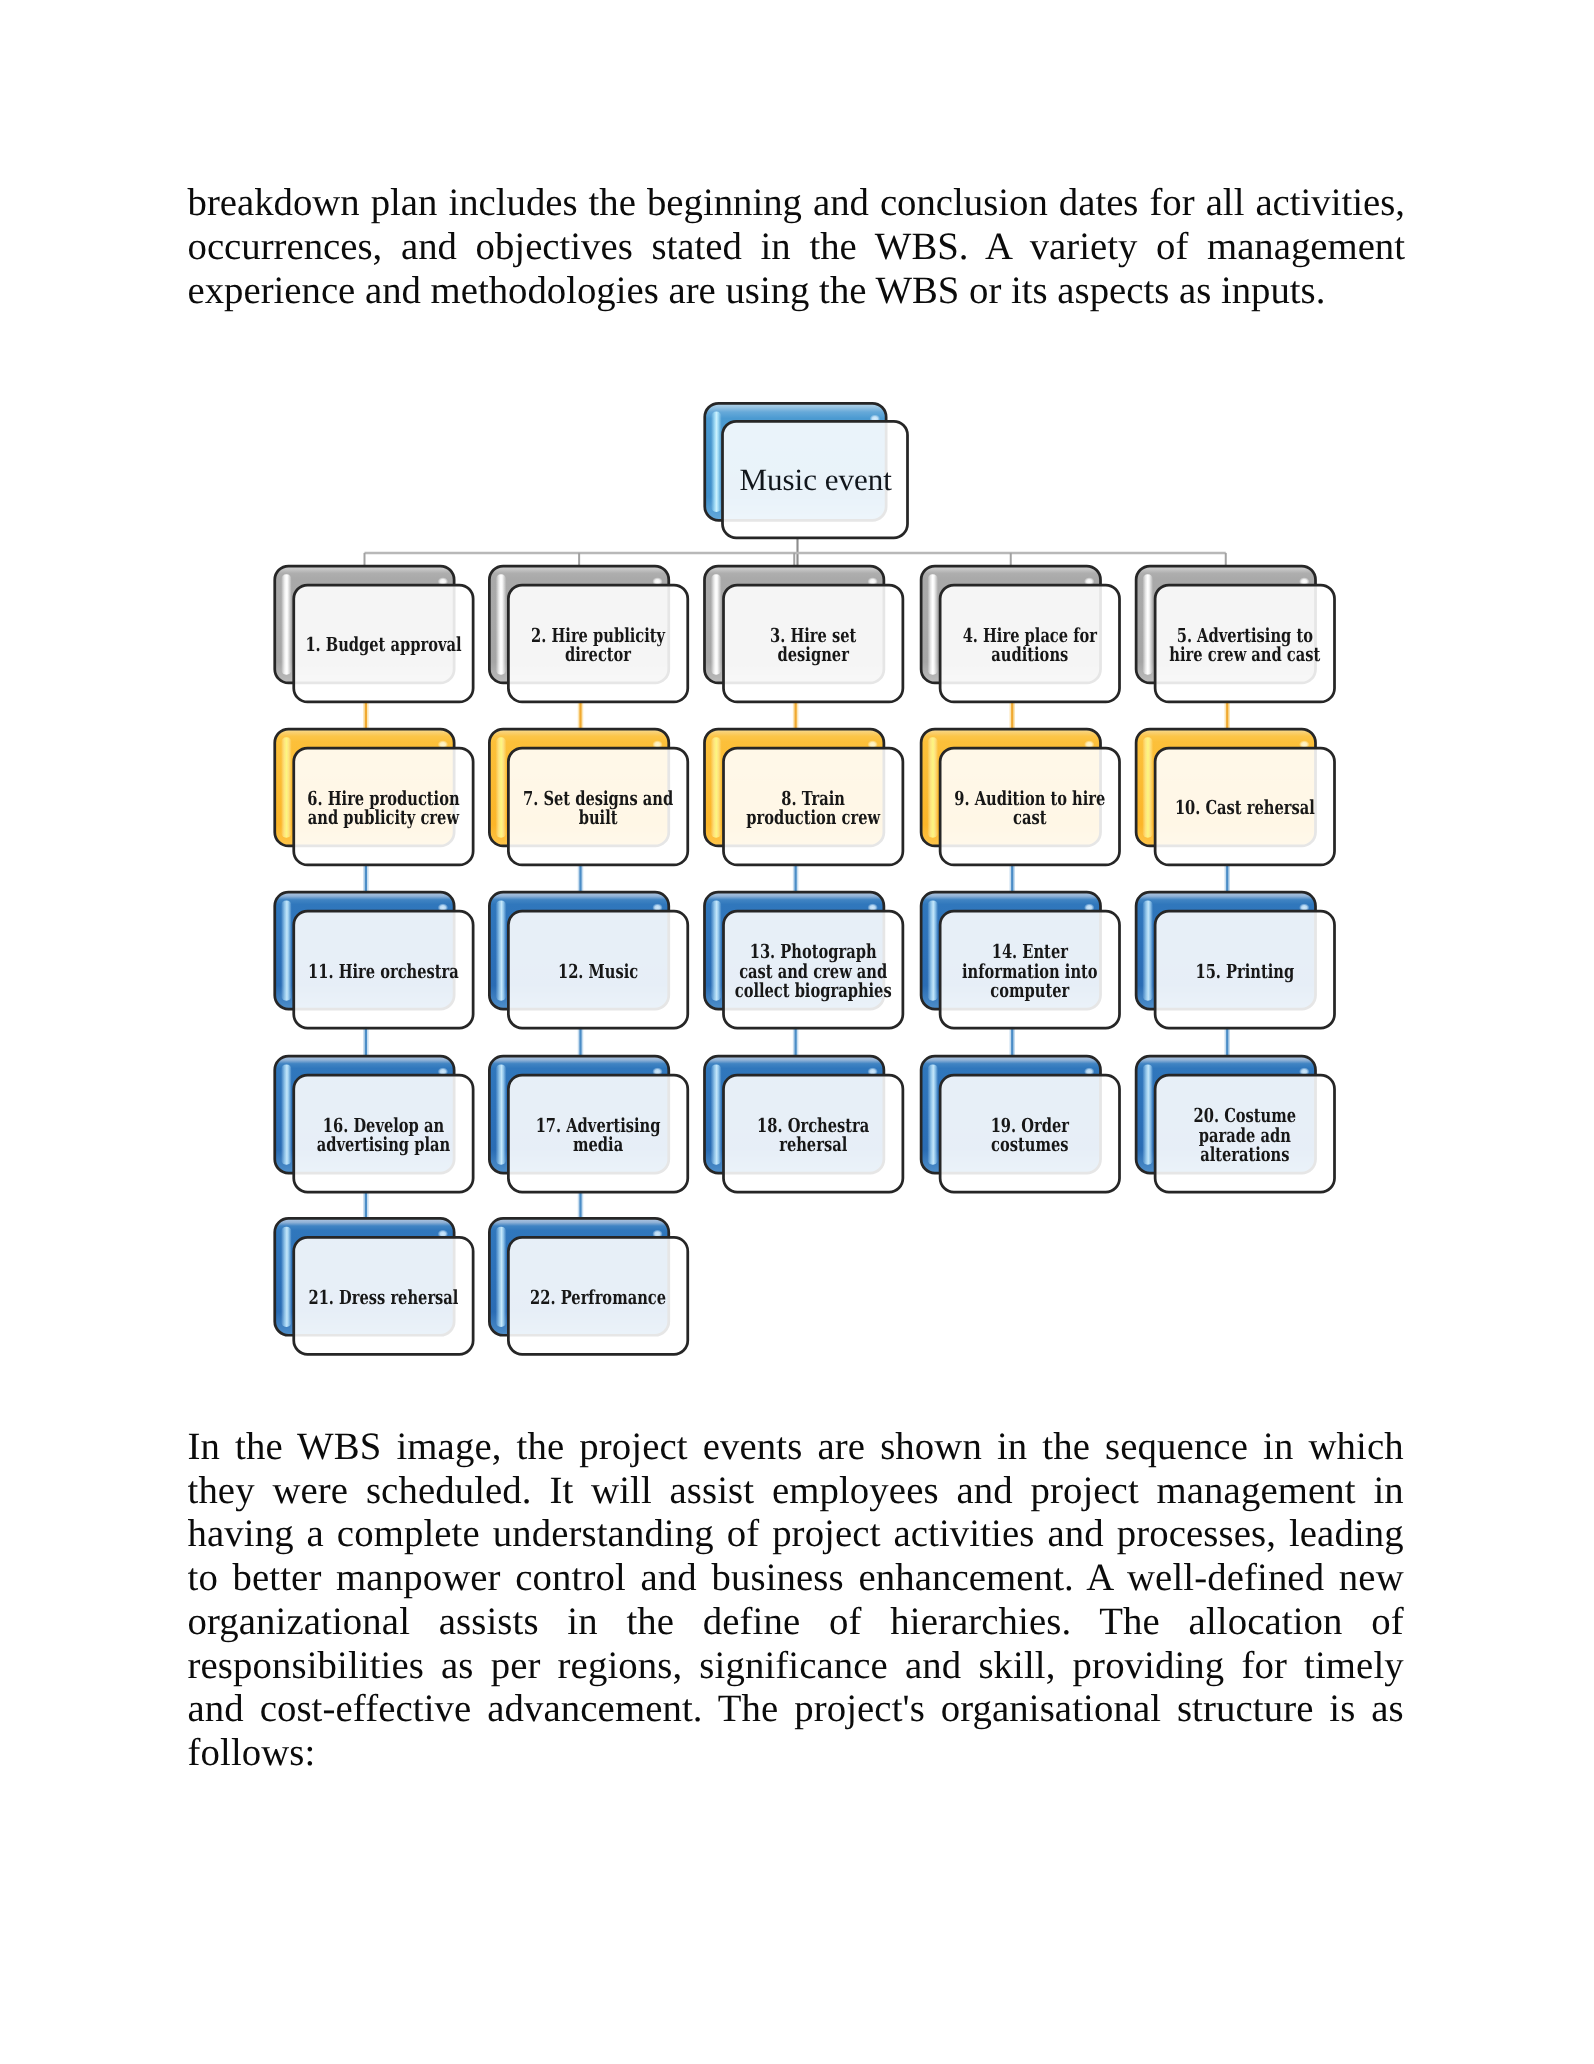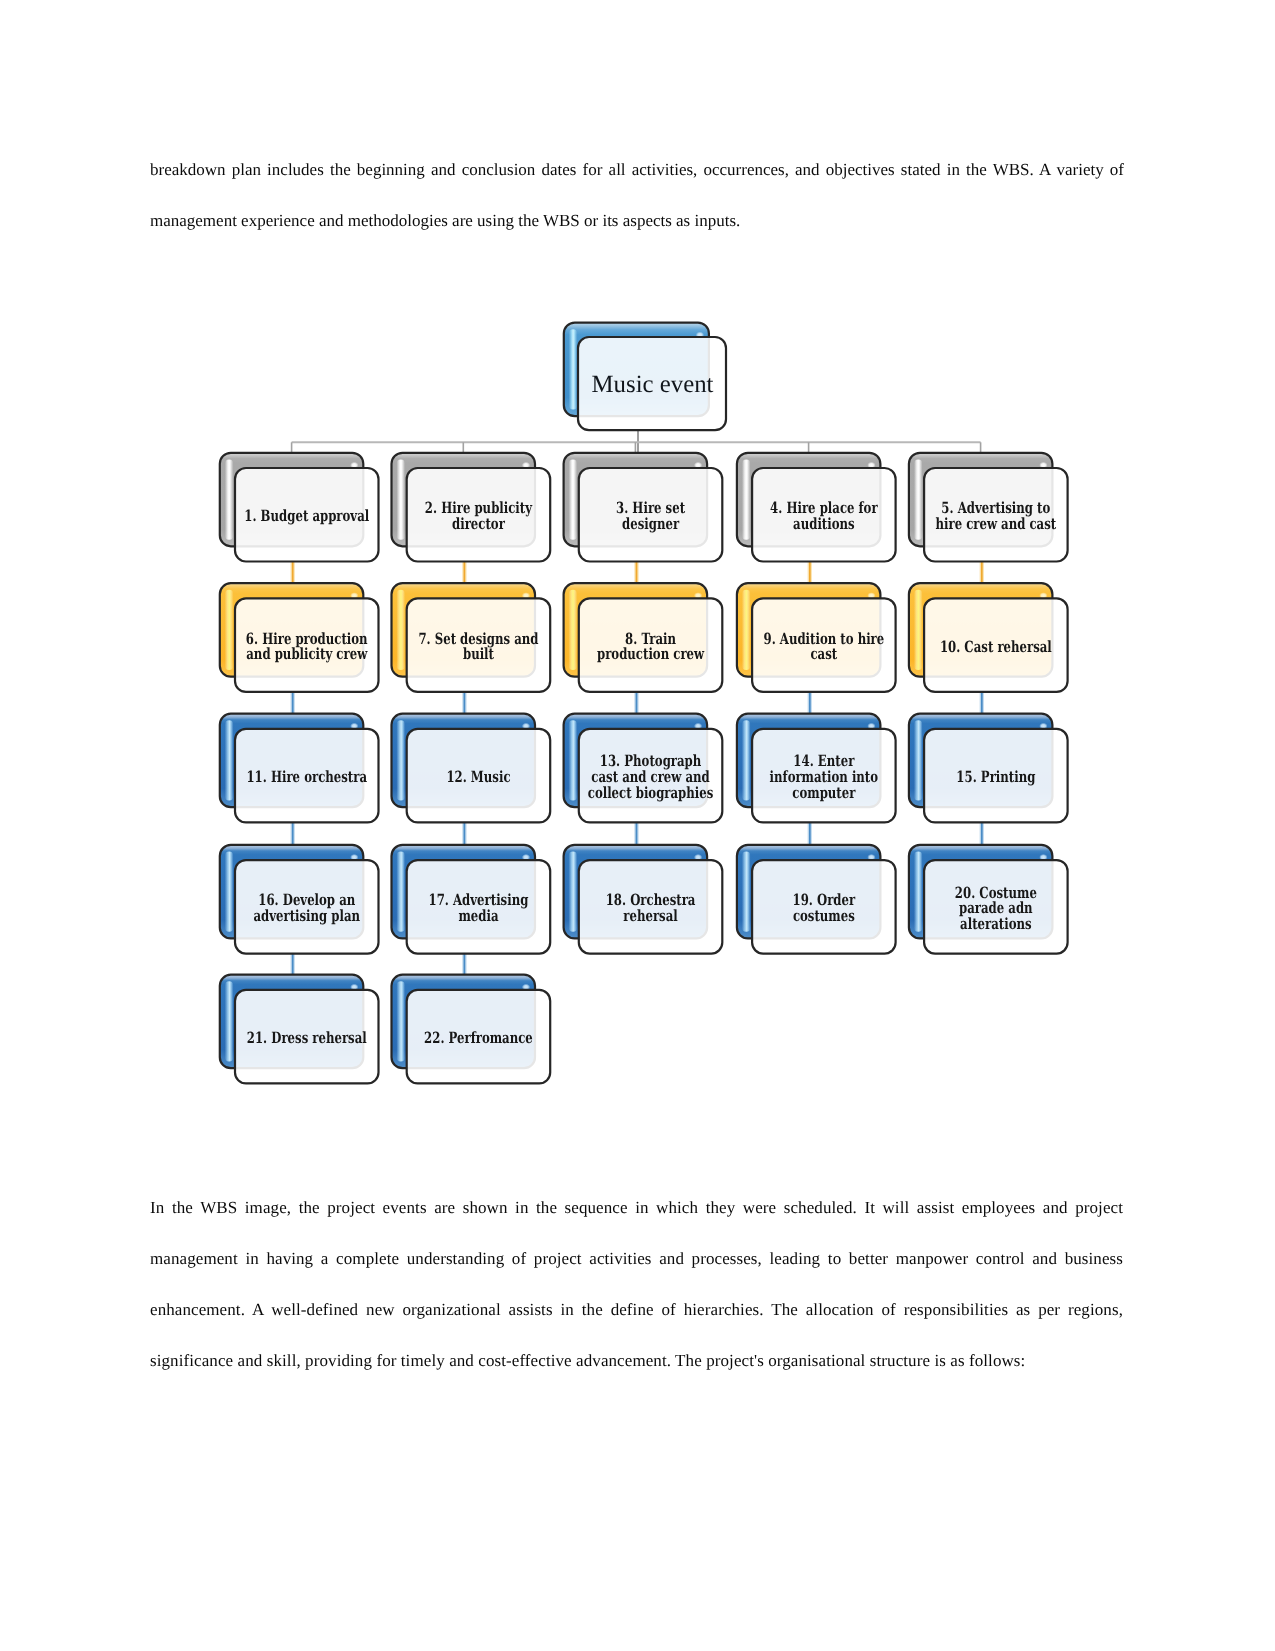--- a/index.html
+++ b/index.html
@@ -1,24 +1,24 @@
 <!DOCTYPE html>
 <html><head>
 <meta charset="utf-8">
 <title>WBS document page</title>
 <style>
   html,body{margin:0;padding:0;background:#ffffff;}
   *{-webkit-font-smoothing:antialiased;text-rendering:geometricPrecision;}
   body{width:1275px;height:1651px;position:relative;overflow:hidden;
        font-family:"Liberation Serif", serif;color:#000;}
   .page{position:absolute;left:0;top:0;width:1275px;height:1651px;}
-  p.body-text{position:absolute;margin:0;font-size:17px;line-height:51px;
+  p.body-text{position:absolute;margin:0;font-size:31px;line-height:35px;
       text-align:justify;color:#0b0b0b;}
   #para-top{left:150px;top:143.5px;width:974px;}
-  #para-bottom{left:150px;top:1139px;width:973px;letter-spacing:0.09px;margin-top:43px;}
+  #para-bottom{left:150px;top:1139px;width:973px;letter-spacing:0.09px;}
   #diagram{position:absolute;left:0;top:0;width:1275px;height:1651px;
            will-change:transform;}
   .nd-label{font-family:"DejaVu Serif", serif;
             font-weight:bold;font-size:15.5px;fill:#171717;}
   .rt-label{font-family:"Liberation Serif",serif;font-size:24.8px;fill:#11161c;}
 </style>
 </head>
 <body>
 
 <div class="page">

